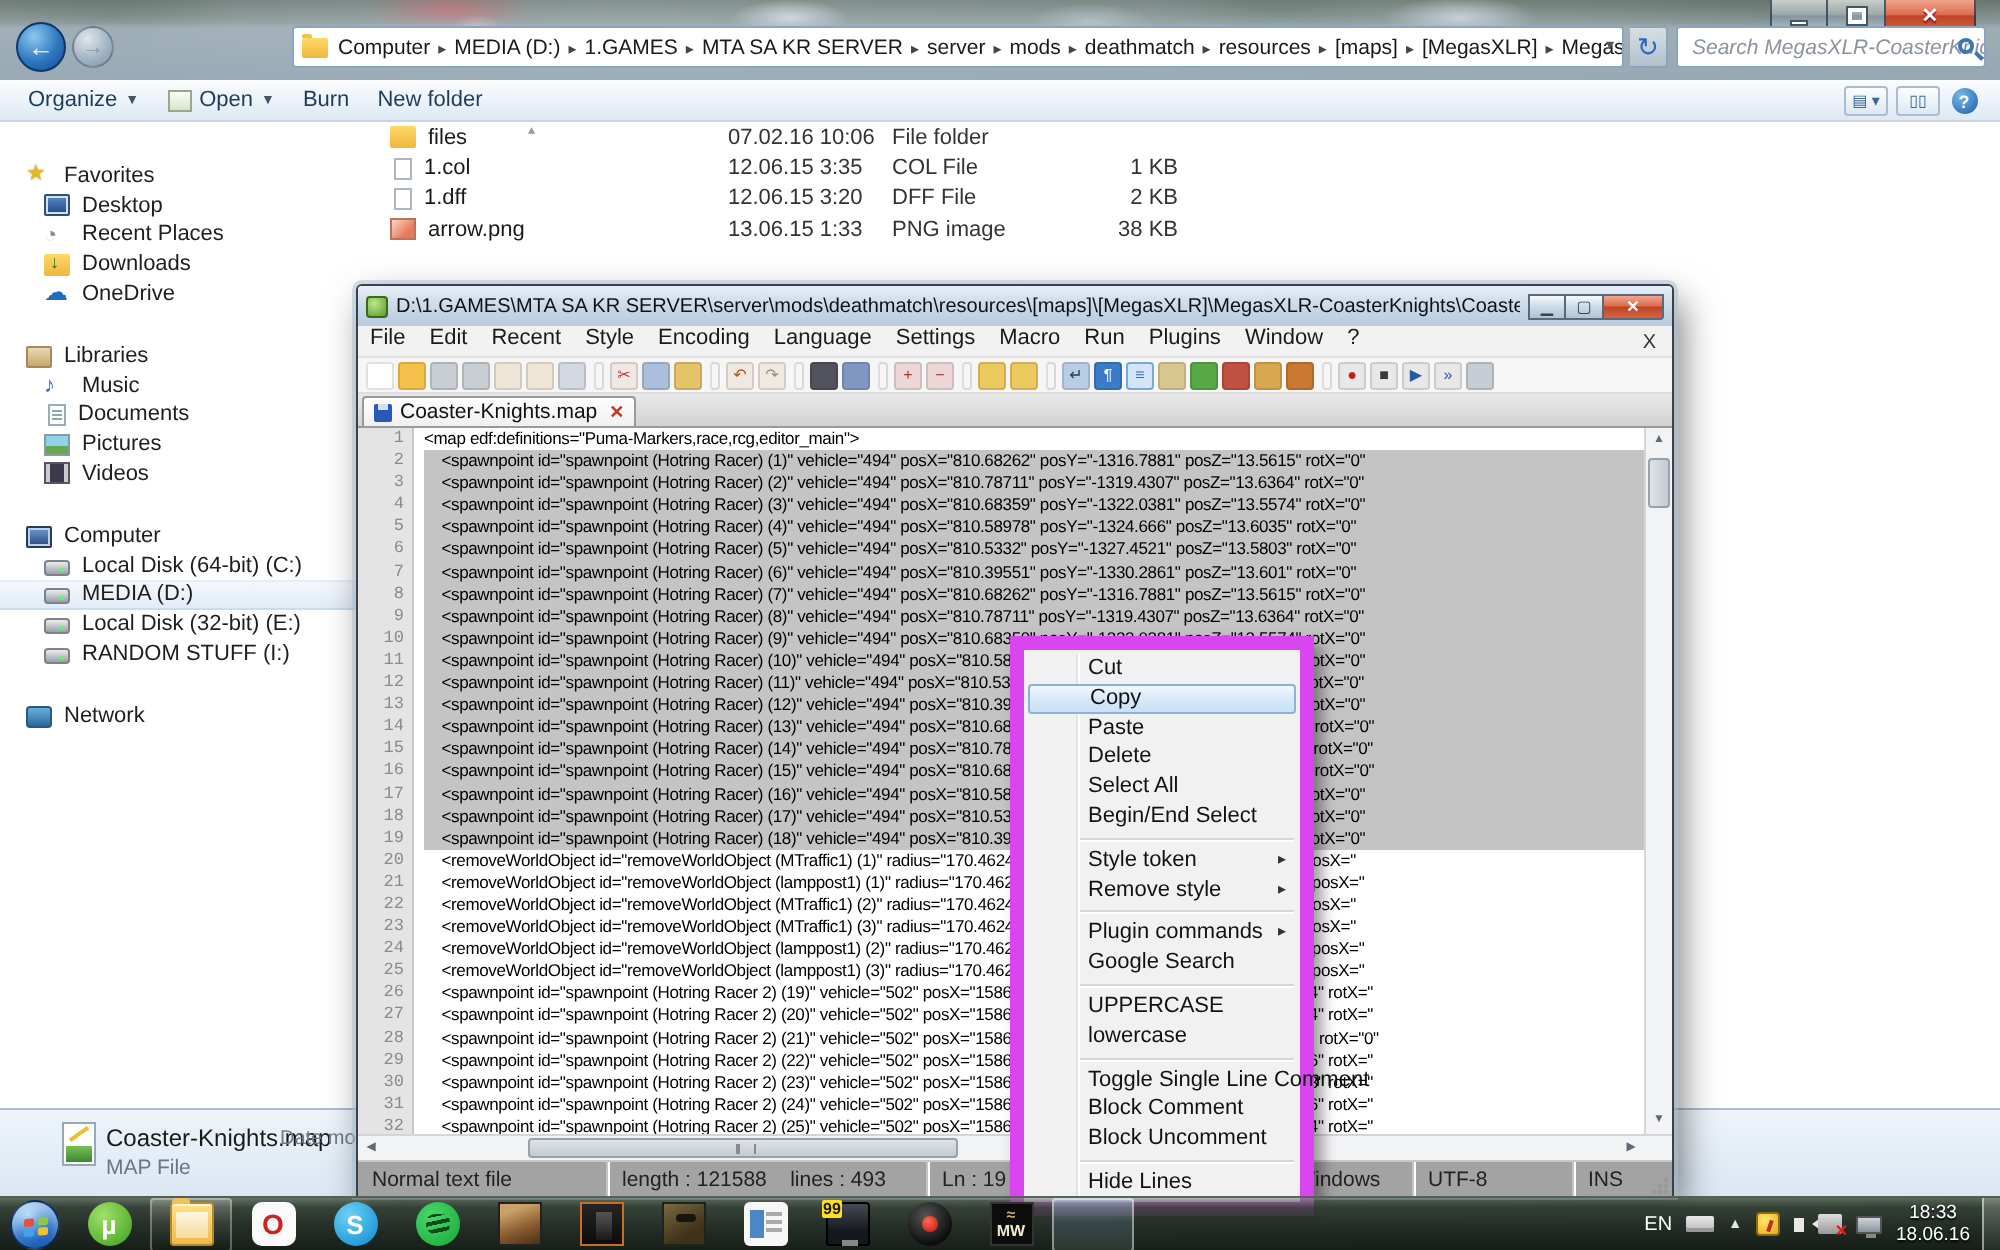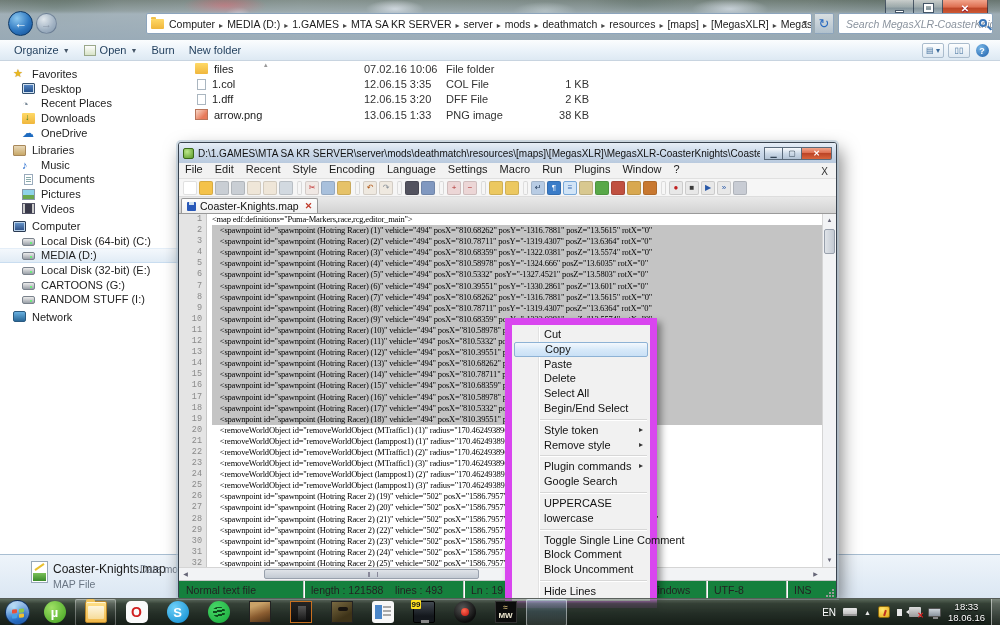--- a/index.html
+++ b/index.html
@@ -50,24 +50,24 @@
 .cmd{margin-left:14px;display:flex;align-items:center}
 .cmd .dd{font-size:7px;margin-left:4px;color:#456}
 .open-ic{width:12px;height:11px;background:linear-gradient(#fdfdfd,#d8e4c8);border:1px solid #9aa88a;margin-right:4px}
 .viewbtns{position:absolute;right:10px;top:3px;display:flex;align-items:center}
 .vb{width:22px;height:15px;border:1px solid #aabccd;border-radius:2px;margin-left:4px;background:linear-gradient(#fdfefe,#dde8f2);display:flex;align-items:center;justify-content:center;font-size:8px;color:#3a6a9a}
 .vb-help{width:16px;border:none;background:none}
 .help-circ{width:13px;height:13px;border-radius:50%;background:radial-gradient(circle at 35% 30%,#7ab8e8,#1a5ca8);color:#fff;font-size:9px;font-weight:bold;display:flex;align-items:center;justify-content:center}
 
 
 .exp-body{position:absolute;left:0;top:61px;width:1000px;height:493px;background:#fff}
-.exp-nav{position:absolute;left:0;top:61px;width:178px;height:493px;background:#fff;padding-top:6px;overflow:hidden}
+.exp-nav{position:absolute;left:0;top:61px;width:178px;height:493px;background:#fff;padding-top:20px;overflow:hidden}
 .nav-item{height:14.6px;display:flex;align-items:center;padding-left:22px;font-size:11px;color:#1e1e1e;white-space:nowrap}
 .nav-item.group{padding-left:13px}
-.nav-item.gap{margin-top:3px}
+.nav-item.gap{margin-top:17px}
 .nav-item.selz{background:linear-gradient(#f4f8fc,#e1ecf6);border-top:1px solid #e4eef8;border-bottom:1px solid #c9ddf0}
 .ic{display:inline-block;width:13px;height:11px;margin-right:6px;position:relative;flex:none}
 .ic.star::before{content:"★";color:#e8b820;font-size:11px;line-height:11px;position:absolute;top:-1px;text-shadow:0 0 1px #a87}
 .ic.desktop{background:linear-gradient(#5a8ac8,#1d4a86);border:1px solid #274;border-radius:1px;border-color:#33506e;box-shadow:inset 0 0 0 1px #cfe0f0}
 .ic.downloads{background:linear-gradient(#ffd967,#efb63c);border-radius:1px}
 .ic.downloads::after{content:"↓";position:absolute;left:3px;top:-1px;font-size:9px;color:#2a7a2a;font-weight:bold}
 .ic.recent::before{content:"◔";color:#7a8a99;font-size:11px;line-height:11px}
 .ic.onedrive::before{content:"☁";color:#1e6bc0;font-size:12px;line-height:10px}
 .ic.libraries{background:linear-gradient(#e8d8b8,#c8a868);border:1px solid #a8885a;border-radius:1px}
 .ic.documents{background:#fff;border:1px solid #9aabbc;width:9px;margin-left:2px}
@@ -118,32 +118,32 @@
 .tbsep{width:5px;height:14px;flex:none;border-left:1px solid #ddd;margin:0 2px 0 3px}
 .npp-tabs{position:absolute;left:0;top:54px;right:0;height:17px;background:linear-gradient(#e9e9e9,#d2d2d2);border-bottom:1px solid #9a9a9a;display:flex;align-items:flex-end}
 .tab{height:15px;margin-left:2px;background:linear-gradient(#fdfdfd,#f0f0f0);border:1px solid #999;border-bottom:none;border-radius:2px 2px 0 0;display:flex;align-items:center;padding:0 5px;font-size:10.5px;color:#111}
 .tab-disk{width:9px;height:9px;background:#2858b8;border-radius:1px;margin-right:4px;position:relative}
 .tab-disk::after{content:"";position:absolute;left:2px;top:0;width:5px;height:3px;background:#cfe0f0}
 .tab-x{margin-left:6px;color:#c03828;font-weight:bold;font-size:9px}
 .npp-edit{position:absolute;left:0;top:71px;right:0;height:353px;background:#fff;overflow:hidden}
 .gutter{position:absolute;left:0;top:0;width:28px;bottom:0;background:#e4e4e4;border-right:1px solid #c8c8c8;overflow:hidden}
 .grow{height:11.1px;line-height:11.1px;text-align:right;padding-right:4px;font-family:"Liberation Mono",monospace;font-size:8.5px;color:#8a8a8a}
 .code{position:absolute;left:33px;top:0;right:14px;bottom:0;overflow:hidden;background:#fff}
-.crow{height:11.1px;line-height:11.1px;white-space:pre;font-family:Liberation Serif, serif;font-size:8.5px;letter-spacing:-0.18px;color:#000}
+.crow{height:11.1px;line-height:11.1px;white-space:pre;font-family:Liberation Sans, sans-serif;font-size:8.5px;letter-spacing:-0.18px;color:#000}
 .crow.sel{background:#c4c4c4}
 .vscroll{position:absolute;right:0;top:0;width:14px;bottom:0;background:#f2f3f5;border-left:1px solid #d5d5d5}
 .vs-up,.vs-dn{position:absolute;left:0;width:13px;height:13px;text-align:center;font-size:6px;color:#667;line-height:13px}
 .vs-up{top:0}.vs-dn{bottom:0}
 .vthumb{position:absolute;left:1px;top:15px;width:11px;height:25px;background:linear-gradient(90deg,#dfe3e8,#c3cad3);border:1px solid #98a0ac;border-radius:2px}
 .npp-hscroll{position:absolute;left:0;top:424px;right:0;height:13px;background:#f2f3f5;border-top:1px solid #d5d5d5}
 .hs-l,.hs-r{position:absolute;top:0;width:13px;height:12px;text-align:center;font-size:6px;color:#667;line-height:12px}
 .hs-l{left:0}.hs-r{right:14px}
 .hthumb{position:absolute;left:85px;top:1px;width:215px;height:10px;background:linear-gradient(#dfe3e8,#c3cad3);border:1px solid #98a0ac;border-radius:2px}
 .hthumb::after{content:"";position:absolute;left:50%;top:2px;width:8px;height:5px;margin-left:-4px;border-left:1px solid #889;border-right:1px solid #889;box-shadow:inset 3px 0 0 -2px #889}
-.npp-status{position:absolute;left:0;top:437px;right:0;height:19px;background:#15803d;border-top:1px solid #c8c8c8;display:flex;font-size:10.5px;color:#222;align-items:center}
+.npp-status{position:absolute;left:0;top:437px;right:0;height:19px;background:#a3a3a3;border-top:1px solid #c8c8c8;display:flex;font-size:10.5px;color:#222;align-items:center}
 .seg{height:100%;display:flex;align-items:center;padding-left:7px;border-right:1px solid #c4c4c4;box-shadow:1px 0 0 #fff;white-space:pre;overflow:hidden}
 .seg1{width:125px}.seg2{width:160px}.seg3{width:155px}.seg4{width:88px}.seg5{width:80px}.seg6{flex:1}
 .grip{width:12px;height:100%;position:relative}
 .grip::after{content:"";position:absolute;right:2px;bottom:2px;width:8px;height:8px;background:
  radial-gradient(circle 1px at 7px 1px,#999 1px,transparent 1.5px),
  radial-gradient(circle 1px at 7px 4px,#999 1px,transparent 1.5px),
  radial-gradient(circle 1px at 4px 4px,#999 1px,transparent 1.5px),
  radial-gradient(circle 1px at 7px 7px,#999 1px,transparent 1.5px),
  radial-gradient(circle 1px at 4px 7px,#999 1px,transparent 1.5px),
  radial-gradient(circle 1px at 1px 7px,#999 1px,transparent 1.5px)}
@@ -353,24 +353,20 @@
       <div class="nav-item selz">
         <span class="ic drive"></span>
         <span class="nav-label">MEDIA (D:)</span>
       </div>
 
       <div class="nav-item">
         <span class="ic drive"></span>
         <span class="nav-label">Local Disk (32-bit) (E:)</span>
       </div>
 
-      <div class="nav-item">
-        <span class="ic drive"></span>
-        <span class="nav-label">CARTOONS (G:)</span>
-      </div>
 
       <div class="nav-item">
         <span class="ic drive"></span>
         <span class="nav-label">RANDOM STUFF (I:)</span>
       </div>
 
       <div class="nav-item group gap">
         <span class="ic network"></span>
         <span class="nav-label">Network</span>
       </div>

